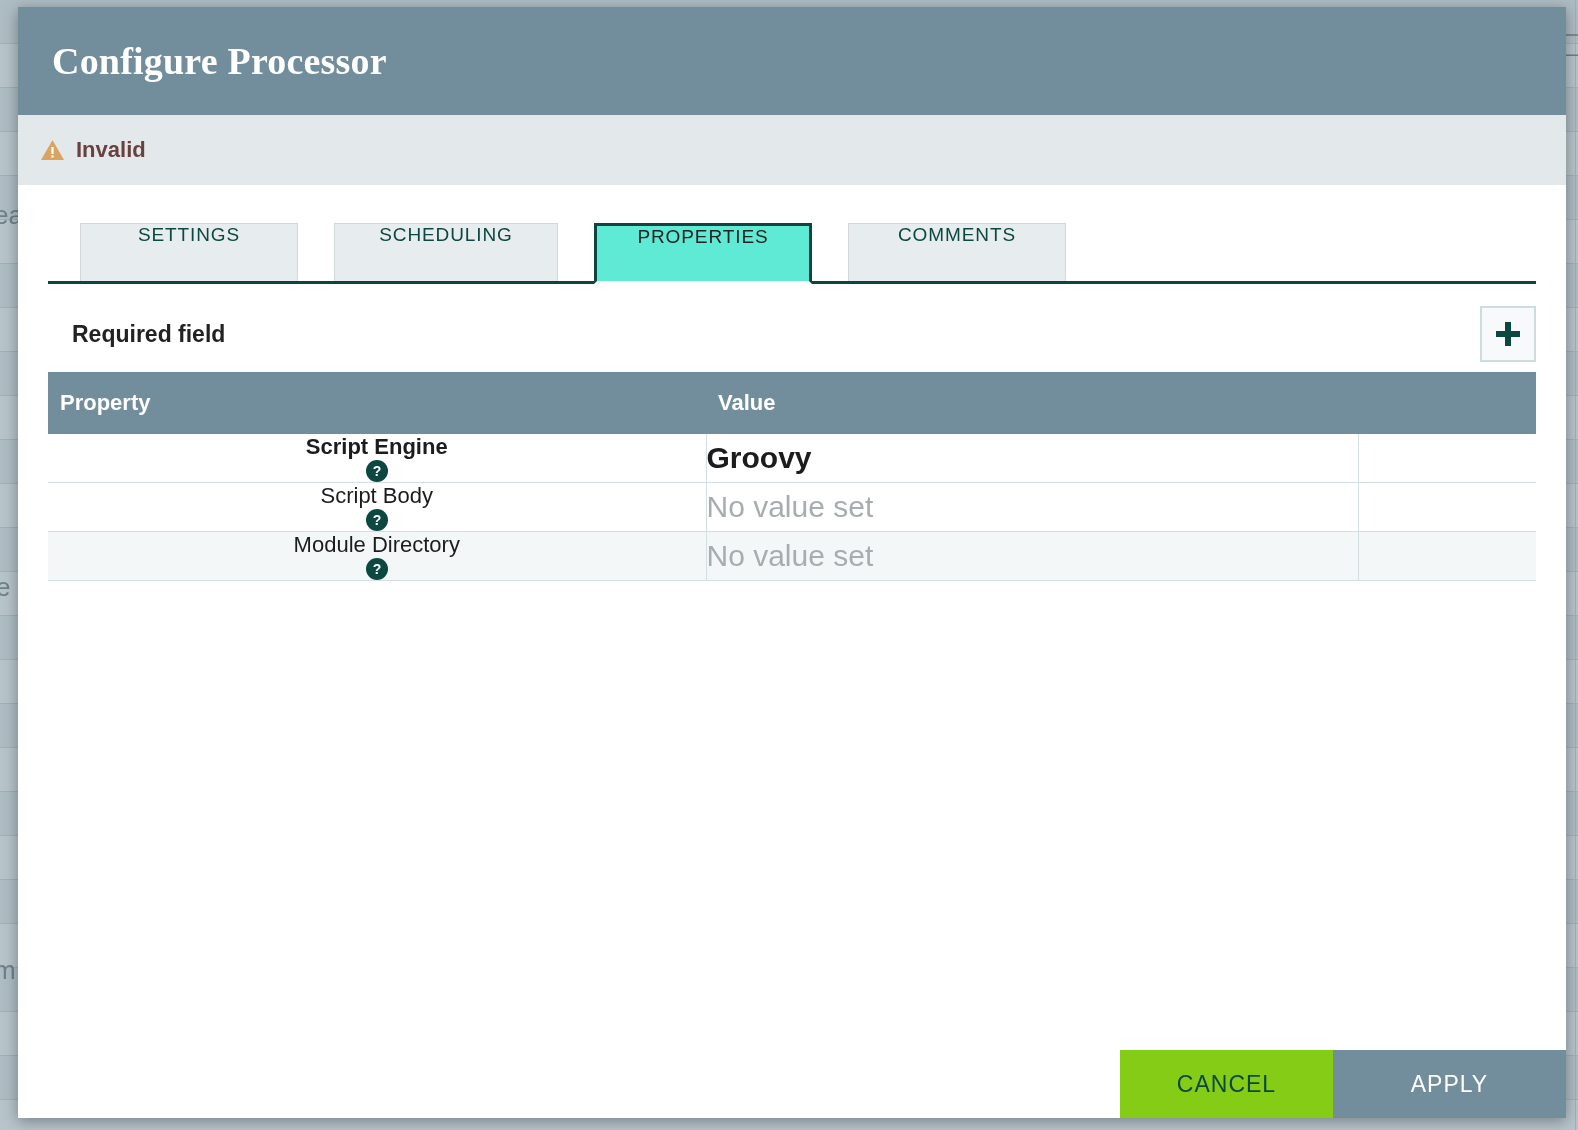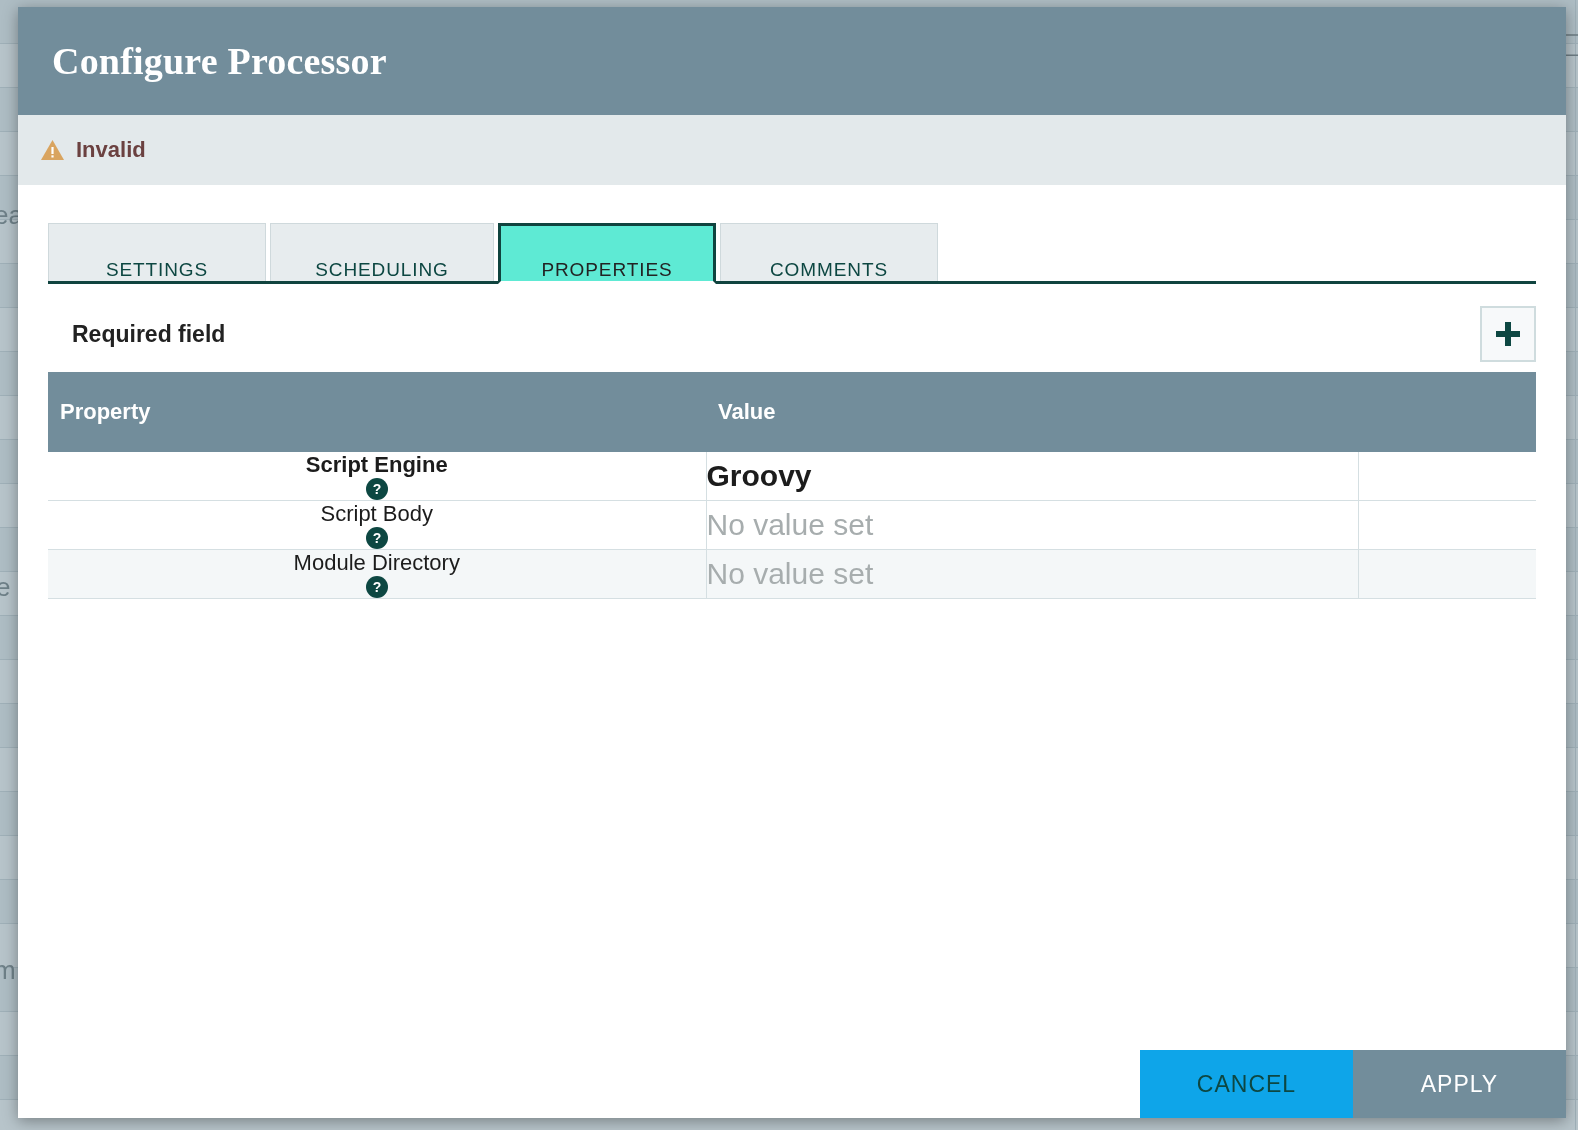--- a/index.html
+++ b/index.html
@@ -120,33 +120,34 @@
     height: 72px;
     margin-top: 27px;
     display: flex;
     align-items: flex-end;
     border-bottom: 3px solid #10443f;
     box-sizing: border-box;
   }
   .tab {
     height: 58px;
     display: flex;
-    align-items: flex-end;
+    align-items: flex-start;
     justify-content: center;
     padding: 0 28px;
     box-sizing: border-box;
     font-size: 19px;
     letter-spacing: 0.9px;
     color: #0d4742;
     background: #e7ecee;
     border: 1px solid #cfd9dc;
     border-bottom: none;
     margin-right: 4px;
     position: relative;
     user-select: none;
+    margin-left: 32px;
   }
   .tab.active {
     background: #5eead4;
     color: #232323;
     border: 3px solid #10443f;
     border-bottom: 3px solid #ffffff;
     height: 61px;
     margin-bottom: -3px;
     z-index: 3;
   }
@@ -184,21 +185,21 @@
     width: 100%;
     border-collapse: collapse;
     table-layout: fixed;
   }
   #property-table thead th {
     background: #728d9b;
     color: #ffffff;
     font-size: 22px;
     font-weight: bold;
     text-align: left;
-    height: 80px;
+    height: 62px;
     padding: 0 0 0 12px;
     box-sizing: border-box;
     border: none;
   }
   #property-table td {
     height: 48px;
     padding: 0;
     box-sizing: border-box;
     border-bottom: 1px solid #d5dfe2;
     vertical-align: middle;
@@ -264,26 +265,26 @@
     align-items: center;
     justify-content: center;
     font-size: 23px;
     letter-spacing: 1px;
     cursor: pointer;
     user-select: none;
     box-sizing: border-box;
   }
   #cancel-button {
     width: 213px;
-    background: #0ea5e9;
+    background: #84cc16;
     color: #0d4742;
     justify-content: center;
   }
   #apply-button {
-    width: 213px;
+    width: 233px;
     background: #728d9b;
     color: #ffffff;
   }
 </style>
 </head>
 <body>
 
 <div id="app-backdrop">
   <div class="bg-grid-row" style="top:0px"></div>
   <div class="bg-grid-row alt" style="top:44px"></div>

